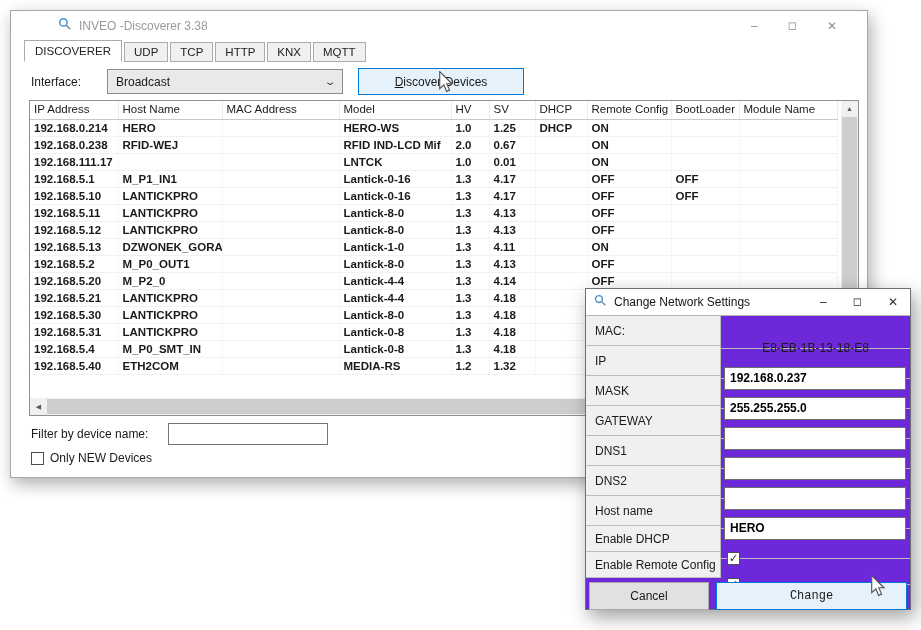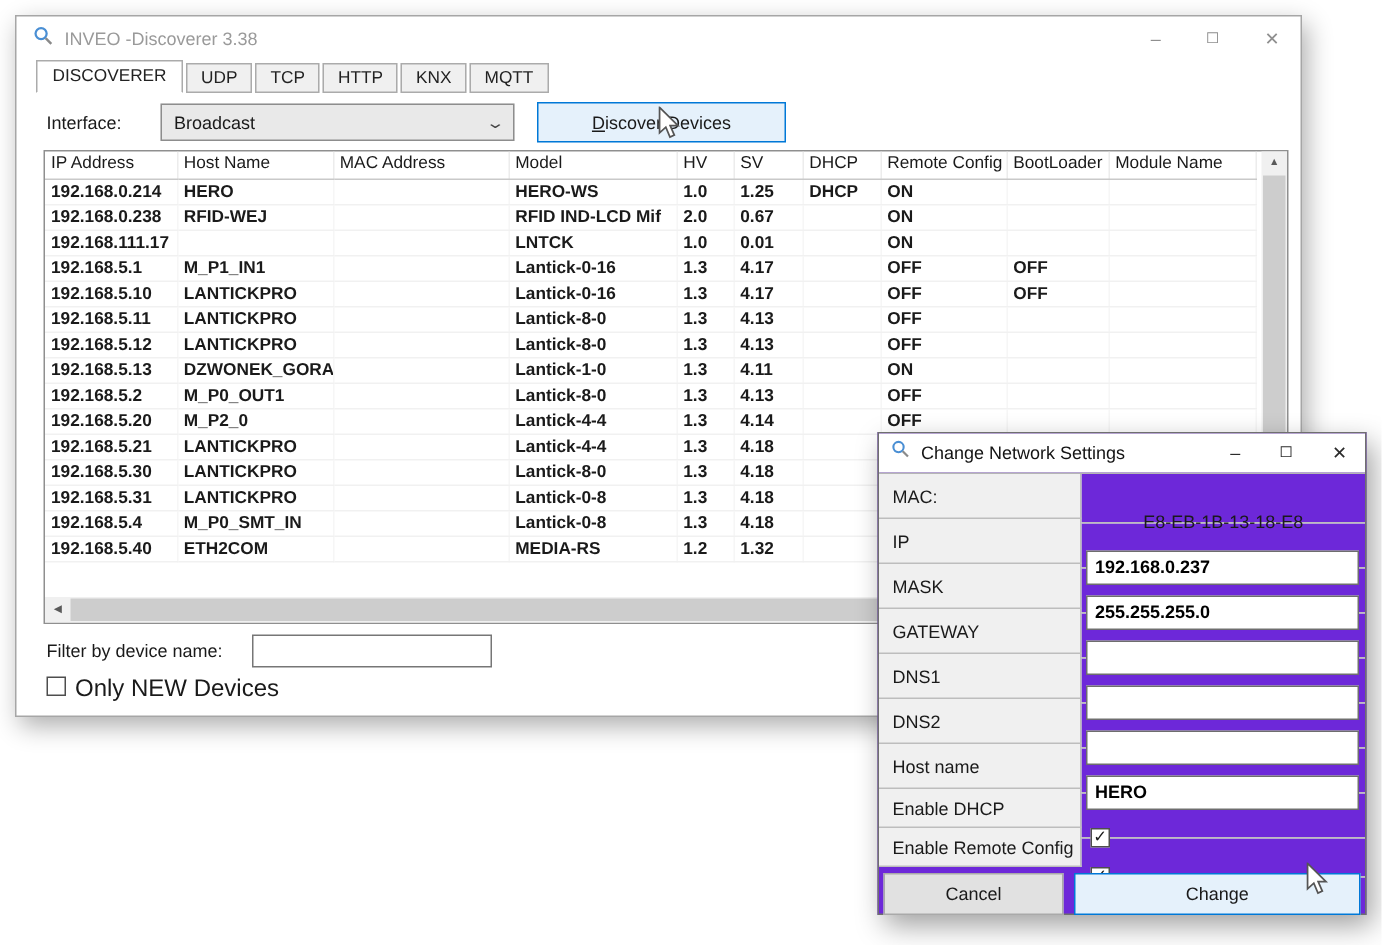--- a/index.html
+++ b/index.html
@@ -5,21 +5,21 @@
   * { box-sizing: border-box; margin: 0; padding: 0; }
   html,body { width: 921px; height: 630px; background: #ffffff; overflow: hidden; }
   body { font-family: "Liberation Sans", sans-serif; color: #1a1a1a; position: relative; }
 
   
   .main-window {
     position: absolute; left: 10px; top: 10px; width: 858px; height: 468px;
     background: #fff; border: 1px solid #a6a6a6;
     box-shadow: 3px 6px 16px rgba(0,0,0,0.32);
   }
-  .titlebar { height: 30px; display: flex; align-items: center; padding: 0 0 0 11px; }
+  .titlebar { height: 30px; display: flex; align-items: center; padding: 0 16px 0 11px; margin-left: 36px; }
   .titlebar .title { font-size: 12px; color: #9a9a9a; margin-left: 7px; }
   .win-buttons { margin-left: auto; display: flex; gap: 30px; padding-right: 14px; }
   .win-buttons span { font-size: 12px; color: #8f8f8f; line-height: 1; cursor: default; }
 
   .tabstrip { display: flex; align-items: flex-end; padding-left: 13px; height: 21px; }
   .tab {
     border: 1px solid #ababab; background: #f0f0f0; font-size: 11.5px; color: #222;
     padding: 3px 9px 3px; margin-right: 2px; white-space: nowrap;
   }
   .tab.active { background: #fff; border-bottom-color: #fff; padding: 4px 10px 4px; position: relative; z-index: 2; }
@@ -63,21 +63,21 @@
   .hscroll .right { right: 0; top: 1px; }
   .hscroll .thumb { position: absolute; top: 1px; bottom: 1px; left: 17px; width: 72%; background: #cdcdcd; }
   .corner { position: absolute; right: 0; bottom: 0; width: 17px; height: 17px; background: #f0f0f0; }
 
   .filter-row { position: absolute; left: 20px; top: 412px; display: flex; align-items: center; }
   .filter-row label { font-size: 12px; width: 137px; }
   .filter-row input {
     width: 160px; height: 22px; border: 1px solid #767676; font-size: 12px; padding: 0 4px;
     font-family: "Liberation Sans", sans-serif;
   }
-  .checkbox-row { position: absolute; left: 20px; top: 440px; display: flex; align-items: flex-start; font-size: 16px; }
+  .checkbox-row { position: absolute; left: 20px; top: 440px; display: flex; align-items: flex-end; font-size: 12px; }
   .cb { width: 13px; height: 13px; border: 1px solid #4e4e4e; background: #fff; display: inline-flex;
         align-items: center; justify-content: center; font-size: 11px; line-height: 11px; margin-right: 6px; }
 
   
   .dialog {
     position: absolute; left: 585px; top: 288px; width: 326px; height: 322px;
     background: #6d28d9; border: 1px solid #6f6f6f;
     box-shadow: 4px 7px 18px rgba(0,0,0,0.38);
     display: flex; flex-direction: column;
   }
@@ -99,21 +99,21 @@
     font-size: 12px; font-weight: 600; padding: 0 5px; font-family: "Liberation Sans", sans-serif;
   }
   .f-value .cb { margin-left: 6px; }
   .btn-row { grid-column: 1 / 3; display: flex; align-items: center; padding: 4px 3px 5px; gap: 7px; }
   .cancel-btn {
     width: 120px; height: 28px; background: #e1e1e1; border: 1px solid #a9a9a9;
     font-size: 12px; display: flex; align-items: center; justify-content: center; cursor: default;
   }
   .change-btn {
     flex: 1; height: 28px; background: #e5f1fb; border: 1px solid #0078d7;
-    font-size: 12px; display: flex; align-items: center; justify-content: center; cursor: default;
+    font-size: 12px; display: flex; align-items: center; justify-content: center; cursor: default; font-family: Liberation Mono, monospace;
   }
 
   .cursor { position: absolute; z-index: 50; }
 </style>
 </head>
 <body>
 
 <div class="main-window">
 
   <div class="titlebar">

